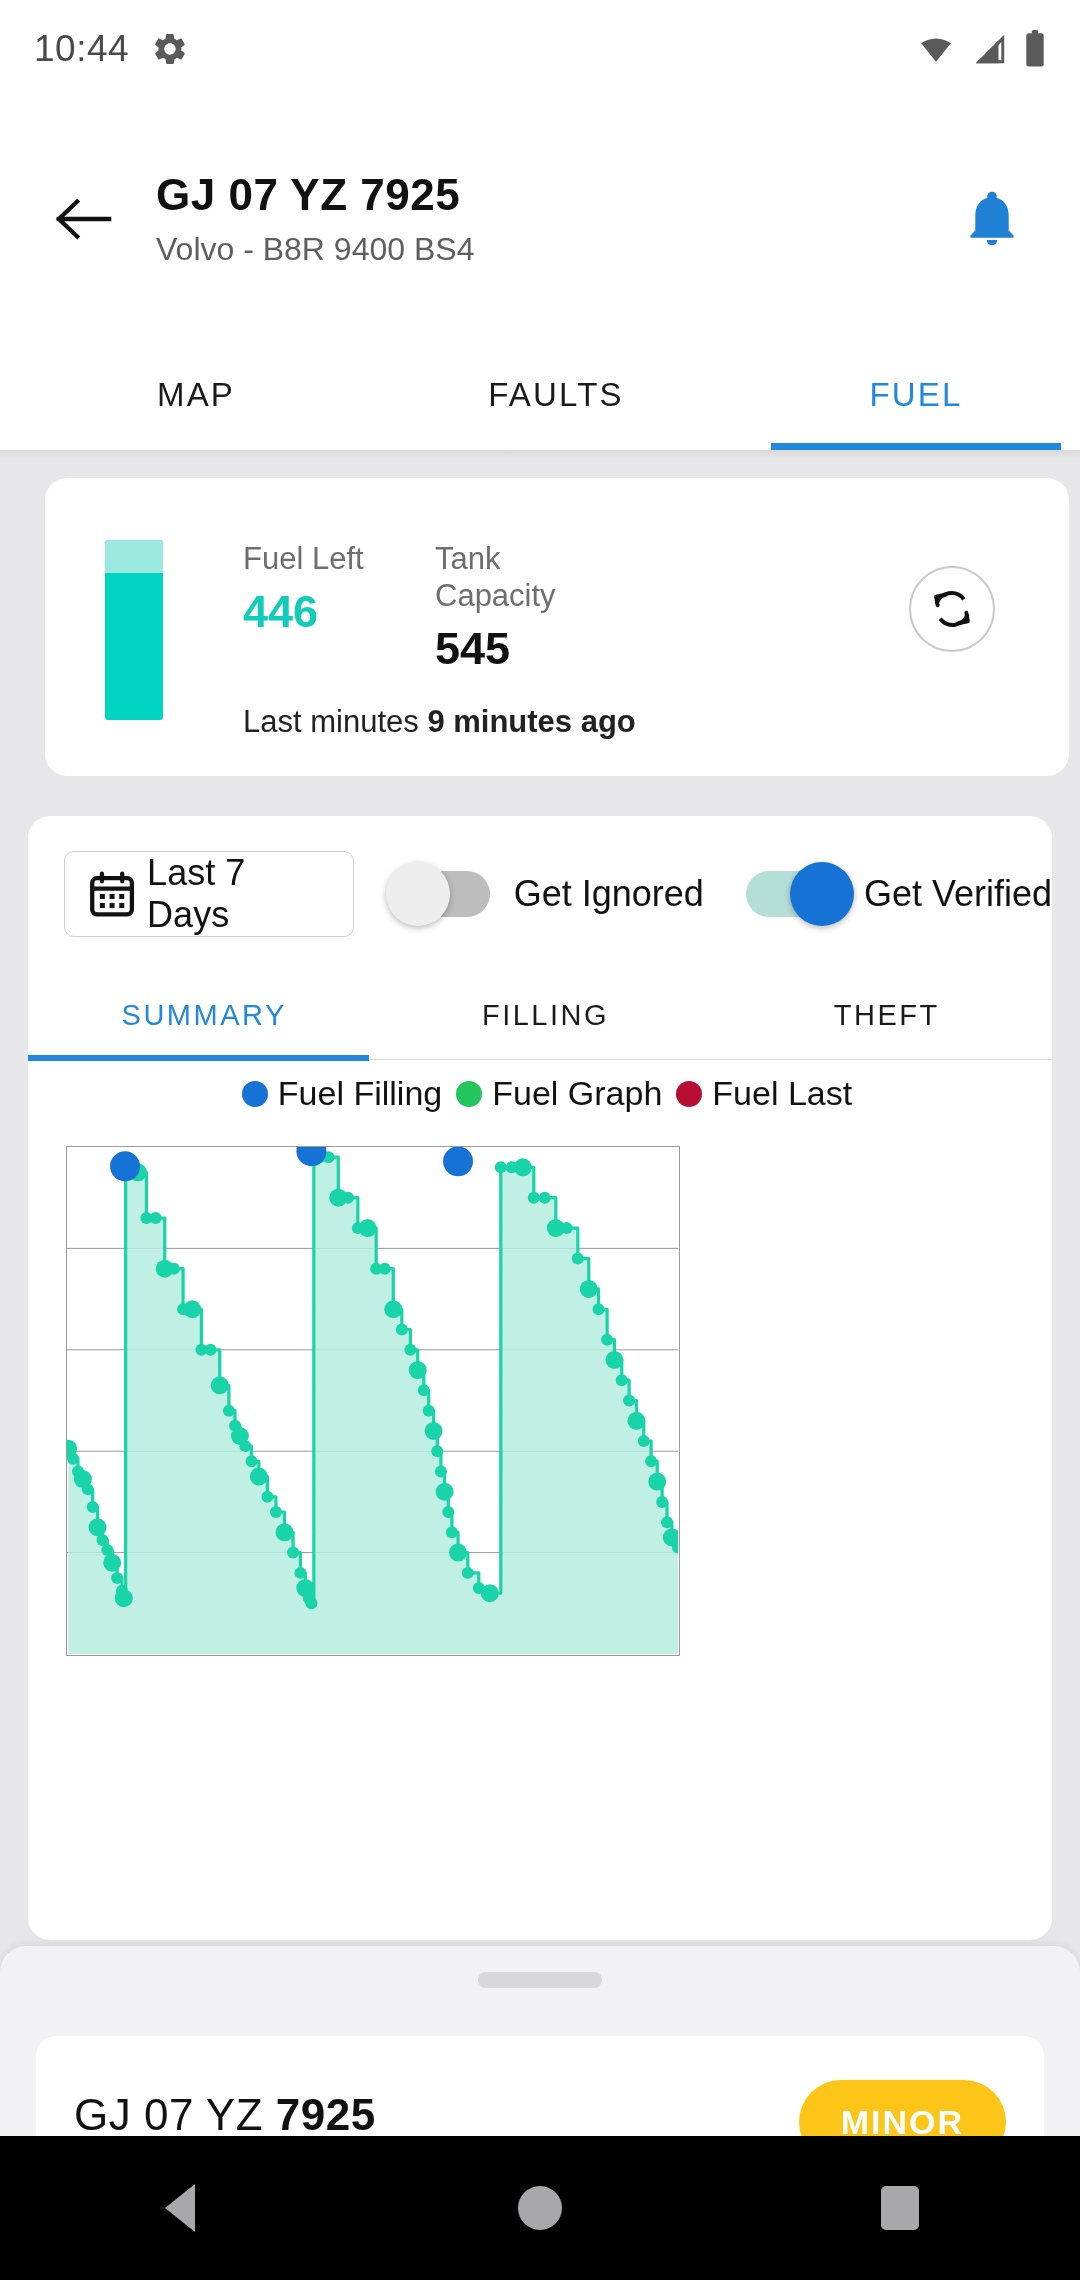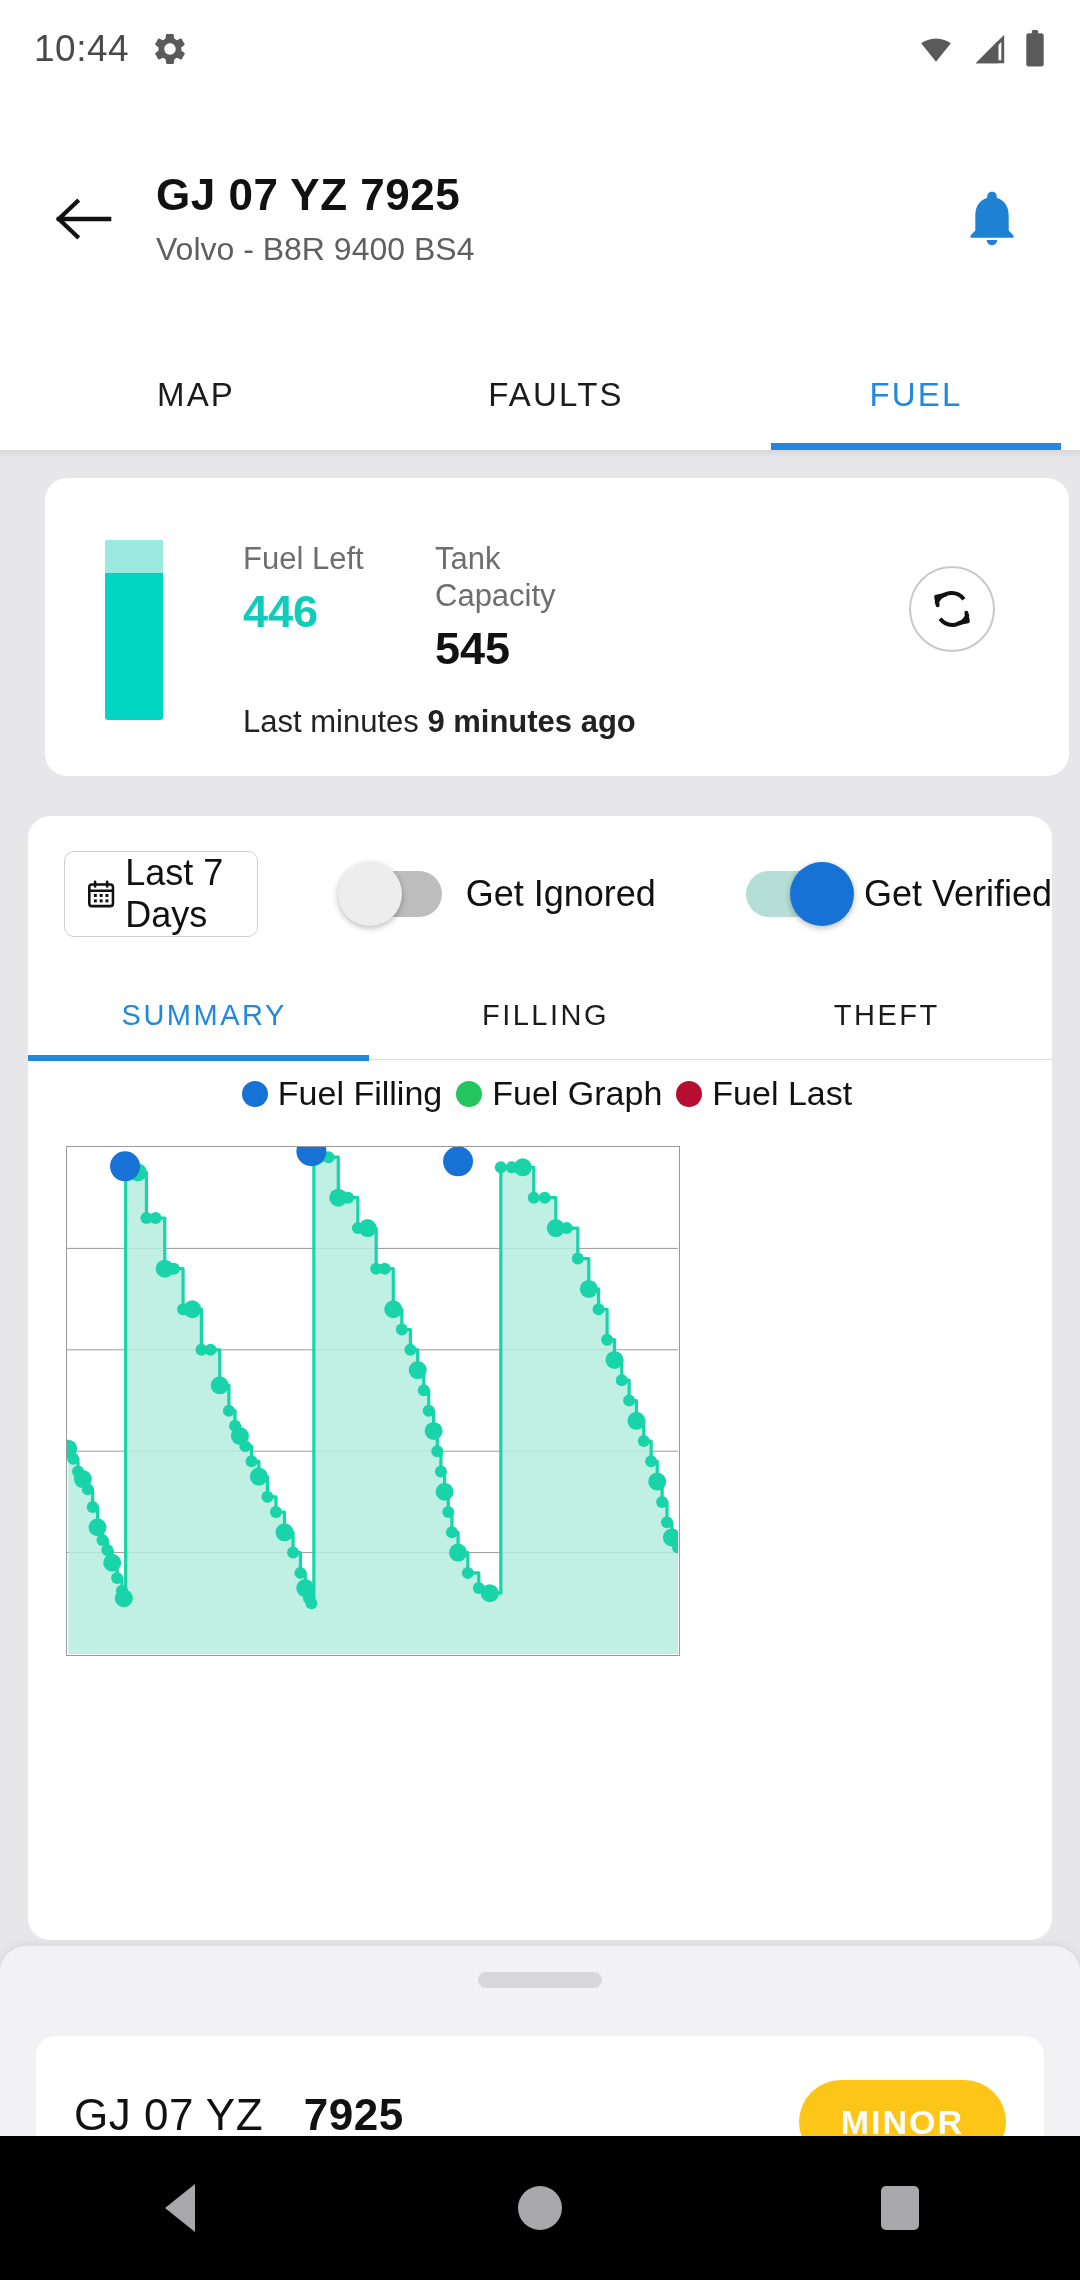--- a/index.html
+++ b/index.html
@@ -71,21 +71,21 @@
   .last-upd { margin-top:30px; font-size:31px; color:#222222; }
   .last-upd b { font-weight:bold; }
   .refresh-btn {
     position:absolute; right:74px; top:88px; width:86px; height:86px;
     border:2px solid #c9c9c9; border-radius:50%;
     display:flex; align-items:center; justify-content:center;
   }
 
   
   .card-chart { left:28px; top:816px; width:1024px; height:1124px; overflow:hidden; }
-  .filter-row { position:absolute; left:0; top:0; width:1024px; height:156px; display:flex; align-items:center; padding-left:36px;gap:48px; }
+  .filter-row { position:absolute; left:0; top:0; width:1024px; height:156px; display:flex; align-items:center; padding-left:36px; }
   .date-btn {
     display:flex; align-items:center; gap:8px;
     border:1.5px solid #cfcfcf; border-radius:10px;
     height:86px; padding:0 22px 0 20px; background:#ffffff;
   }
   .date-label { font-size:36px; color:#111111; }
   .toggle-wrap { display:flex; align-items:center; margin-left:42px; flex:0 0 auto; }
   .toggle { width:94px; height:46px; border-radius:23px; position:relative; flex:0 0 auto; }
   .toggle.off { background:#bdbdbd; }
   .toggle.on  { background:#b5ded6; }
@@ -109,21 +109,21 @@
 
   
   .sheet {
     position:absolute; left:0; top:1946px; width:1080px; height:280px;
     background:#f2f2f4; border-radius:26px 26px 0 0;
     box-shadow:0 -2px 8px rgba(0,0,0,.07);
   }
   .grab { position:absolute; left:50%; transform:translateX(-50%); top:26px; width:124px; height:16px; border-radius:8px; background:#d8d8dc; }
   .sheet-card { position:absolute; left:36px; top:90px; width:1008px; height:230px; background:#ffffff; border-radius:20px; }
   .sheet-plate { position:absolute; left:38px; top:54px; font-size:44px; color:#111111; letter-spacing:0.5px; }
-  .sheet-plate b { font-weight:bold;margin-left:28px; }
+  .sheet-plate b { font-weight:bold; }
   .sheet-sub { position:absolute; left:38px; top:124px; font-size:34px; color:#5f5f5f; }
   .badge {
     position:absolute; right:38px; top:44px; height:84px; padding:0 42px;
     background:#fcc518; border-radius:42px; display:flex; align-items:center; justify-content:center;
     font-size:34px; font-weight:bold; color:#ffffff; letter-spacing:2px;
   }
 
   
   .navbar { position:absolute; left:0; bottom:0; width:1080px; height:144px; background:#000000; display:flex; align-items:center; }
   .nav-btn { flex:1; display:flex; align-items:center; justify-content:center; }

